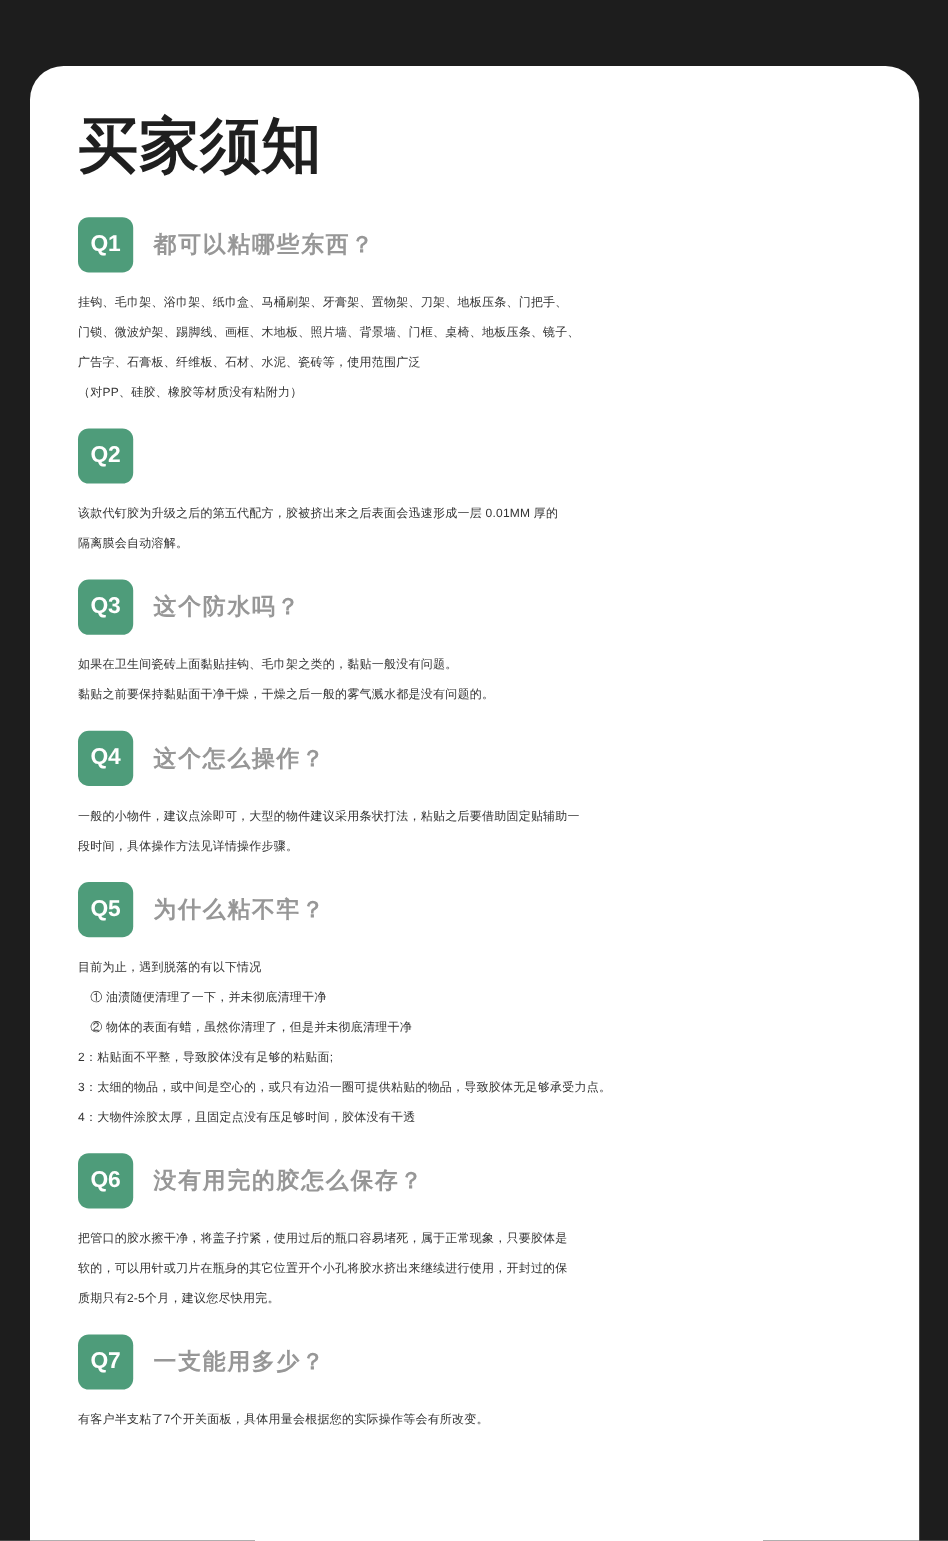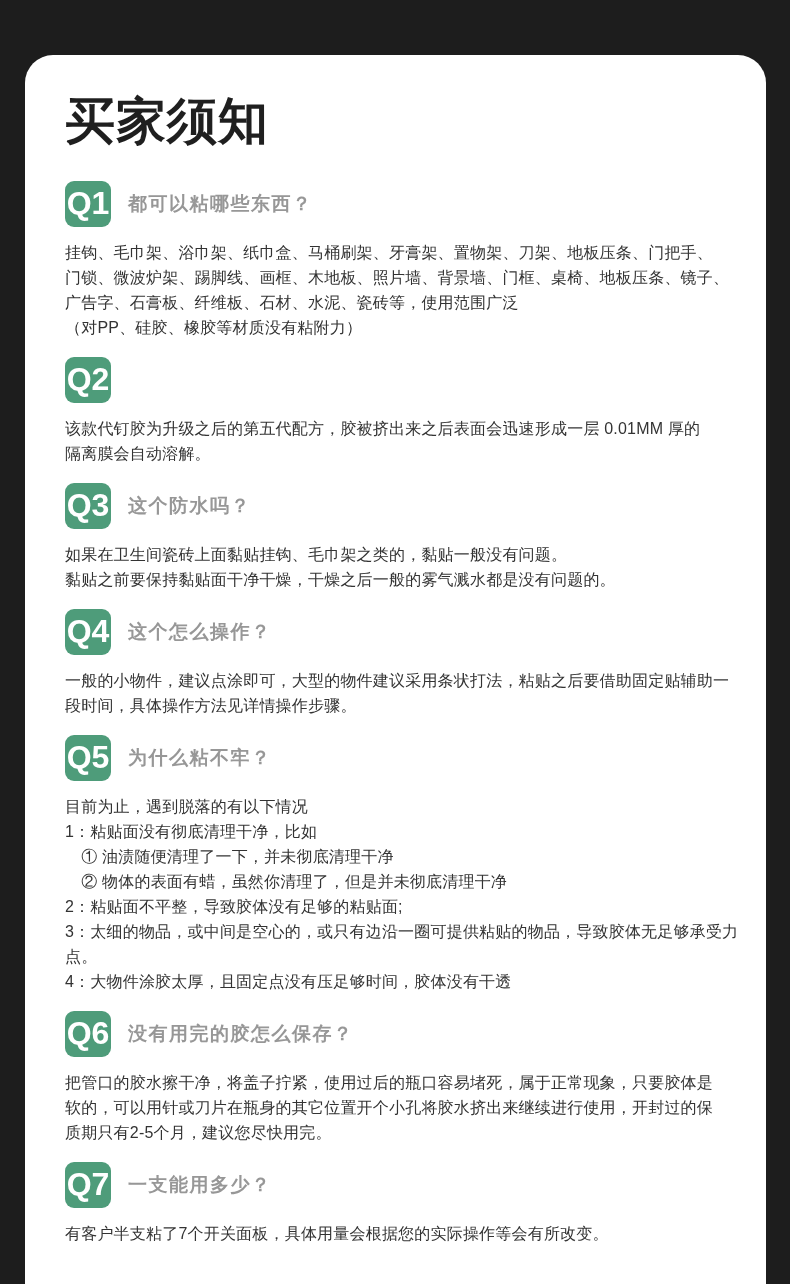--- a/index.html
+++ b/index.html
@@ -42,36 +42,36 @@
     gap: 17px;
     margin-bottom: 13px;
   }
   .badge {
     width: 46px;
     height: 46px;
     flex: 0 0 46px;
     border-radius: 9px;
     background: var(--badge, #4e9c7a);
     color: var(--badge-text, #ffffff);
-    font-size: 32px;
+    font-size: 19px;
     font-weight: bold;
     display: flex;
     align-items: center;
     justify-content: center;
   }
   .question {
     margin: 0;
     font-size: 19px;
     font-weight: 700;
     color: var(--question, #979797);
     letter-spacing: 1.5px;
     white-space: nowrap;
   }
   .answer {
-    font-size: 16px;
+    font-size: 10px;
     line-height: 25px;
     color: var(--body, #333333);
     letter-spacing: 0.2px;
   }
   .line {
     min-height: 25px;
   }
 </style>
 </head>
 <body style="--bg: #1d1d1d; --card: #ffffff; --badge: #4e9c7a; --badge-text: #ffffff; --title: #1f1f1f; --question: #979797; --body: #333333;">
@@ -124,21 +124,20 @@
         </div>
   </section>
 
   <section class="faq-section">
     <div class="faq-header">
       <span class="badge">Q5</span>
       <h2 class="question">为什么粘不牢？</h2>
     </div>
     <div class="answer">
           <div class="line">目前为止，遇到脱落的有以下情况</div>
-          <div class="line">1：粘贴面没有彻底清理干净，比如</div>
           <div class="line">　① 油渍随便清理了一下，并未彻底清理干净</div>
           <div class="line">　② 物体的表面有蜡，虽然你清理了，但是并未彻底清理干净</div>
           <div class="line">2：粘贴面不平整，导致胶体没有足够的粘贴面;</div>
           <div class="line">3：太细的物品，或中间是空心的，或只有边沿一圈可提供粘贴的物品，导致胶体无足够承受力点。</div>
           <div class="line">4：大物件涂胶太厚，且固定点没有压足够时间，胶体没有干透</div>
         </div>
   </section>
 
   <section class="faq-section">
     <div class="faq-header">

